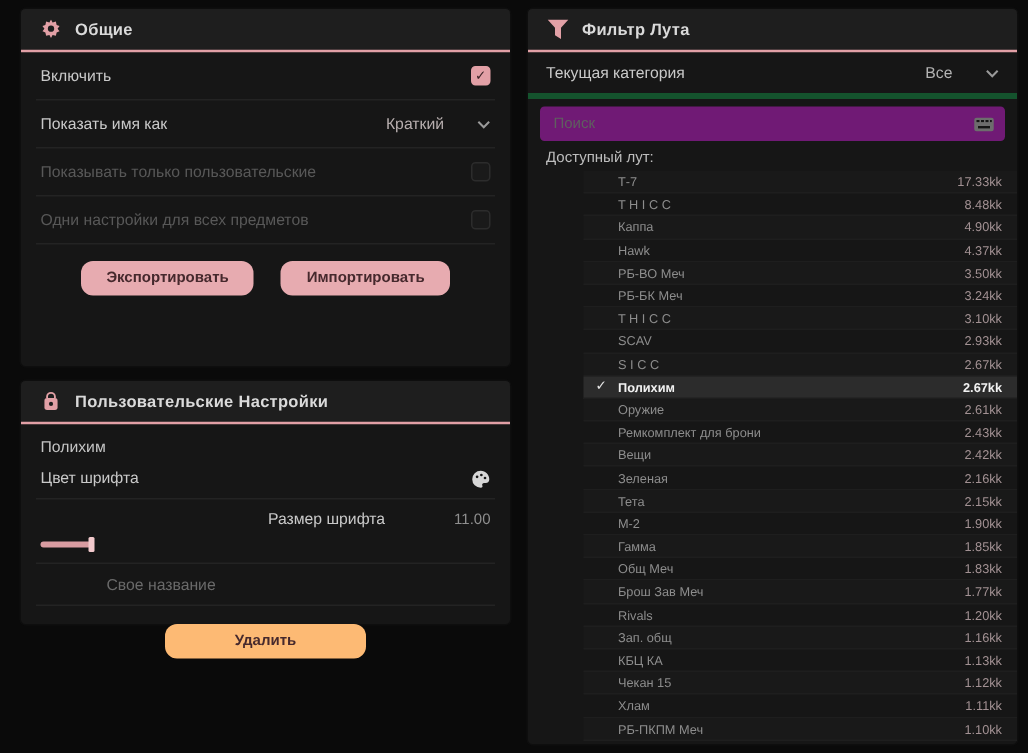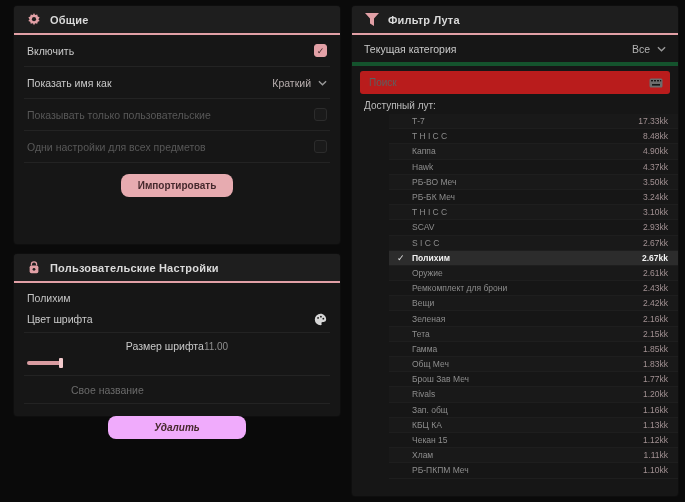--- a/index.html
+++ b/index.html
@@ -29,50 +29,50 @@
   }
   .srow:last-of-type{border-bottom:none;}
   .lbl{font-size:10.5px;color:#c9c9c9;}
   .lbl.dim{color:#585858;}
 
   .checkbox{width:13px;height:13px;border-radius:3px;display:flex;align-items:center;justify-content:center;
     background:#1a1a1a;border:1px solid #383838;box-sizing:border-box;font-size:9px;color:transparent;}
   .checkbox.checked{background:#e2a0a6;border-color:#e2a0a6;color:#3c2427;font-weight:bold;}
   .checkbox.dim{border-color:#2c2c2c;}
 
-  .select{display:flex;gap:7px;cursor:pointer;}
+  .select{display:flex;gap:22px;cursor:pointer;}
   .select-value{font-size:10.5px;color:#b7aeae;}
   .chev{width:9px;height:6px;}
 
   .btn-row{display:flex;justify-content:center;gap:18px;margin-top:11px;}
   .btn{
     background:#e7abb0;color:#46292d;border:none;border-radius:8px;
     font-size:10px;font-weight:bold;padding:6px 17px;cursor:pointer;
     font-family:inherit;
   }
-  .btn.wide{padding:6px 46px;background:#f0abfc;font-style:italic;}
+  .btn.wide{padding:6px 46px;background:#fdba74;}
 
   .item-name{font-size:10.5px;color:#c4c4c4;margin:9px 3px 2px;}
   .fs-row{border-bottom:1px solid #232323;padding:4px 3px 7px;}
-  .fs-top{display:flex;justify-content:center;align-items:center;height:18px;}
+  .fs-top{display:flex;justify-content:flex-end;align-items:center;height:18px;gap:46px;}
   .fs-value{font-size:10px;color:#8f8f8f;}
   .slider{position:relative;height:10px;margin-top:3px;width:100%;}
   .slider-fill{position:absolute;left:0;top:3px;height:4px;width:34px;background:#d99ca1;border-radius:2px;}
   .slider-handle{position:absolute;left:32px;top:0;width:4px;height:10px;background:#f2c9cc;border-radius:1px;}
 
   .input-row{height:27px;display:flex;align-items:center;border-bottom:1px solid #232323;}
   .text-input{
     width:100%;background:transparent;border:none;outline:none;
     font-size:10.5px;color:#cfcfcf;font-family:inherit;padding:0 3px;margin-left:44px;
   }
   .text-input::placeholder{color:#6a6a6a;}
 
   .cat-row{height:27px;display:flex;align-items:center;justify-content:space-between;
     padding:0 12px;border-bottom:4px solid #14532d;}
-  .search-row{height:23px;margin:5px 8px 3px;background:#b91c1c;border-radius:3px;
+  .search-row{height:23px;margin:5px 8px 3px;background:#701a75;border-radius:3px;
     display:flex;align-items:center;justify-content:space-between;padding:0 7px;}
   .search-input{flex:1;background:transparent;border:none;outline:none;font-size:10px;color:#b5b5b5;font-family:inherit;}
   .search-input::placeholder{color:#5f5f5f;}
   .available-label{font-size:10px;color:#bdbdbd;padding:3px 12px 3px;}
 
   .loot-list{position:relative;margin-left:37px;}
   .loot-row{
     height:14.2px;display:flex;align-items:center;justify-content:space-between;
     padding:0 10px;border-bottom:1px solid #1e1e1e;position:relative;
   }
@@ -118,20 +118,21 @@
     </div>
     <div class="srow">
       <span class="lbl dim">Показывать только пользовательские</span>
       <span class="checkbox dim"></span>
     </div>
     <div class="srow">
       <span class="lbl dim">Одни настройки для всех предметов</span>
       <span class="checkbox dim"></span>
     </div>
     <div class="btn-row">
+      <button class="btn">Экспортировать</button>
       <button class="btn">Импортировать</button>
     </div>
   </div>
 </div>
 
 <div class="panel" id="panel-user">
   <div class="panel-header">
     <span class="icon">
       <svg width="14" height="14" viewBox="0 0 16 16">
           <path d="M5 5V4a3 3 0 016 0v1" stroke="#e2a0a6" stroke-width="1.4" fill="none"></path>
@@ -283,20 +284,25 @@
       <span class="loot-name">Зеленая</span>
       <span class="loot-value">2.16kk</span>
     </div>
       <div class="loot-row">
 
       <span class="loot-name">Тета</span>
       <span class="loot-value">2.15kk</span>
     </div>
       <div class="loot-row">
 
+      <span class="loot-name">М-2</span>
+      <span class="loot-value">1.90kk</span>
+    </div>
+      <div class="loot-row">
+
       <span class="loot-name">Гамма</span>
       <span class="loot-value">1.85kk</span>
     </div>
       <div class="loot-row">
 
       <span class="loot-name">Общ Меч</span>
       <span class="loot-value">1.83kk</span>
     </div>
       <div class="loot-row">
 

